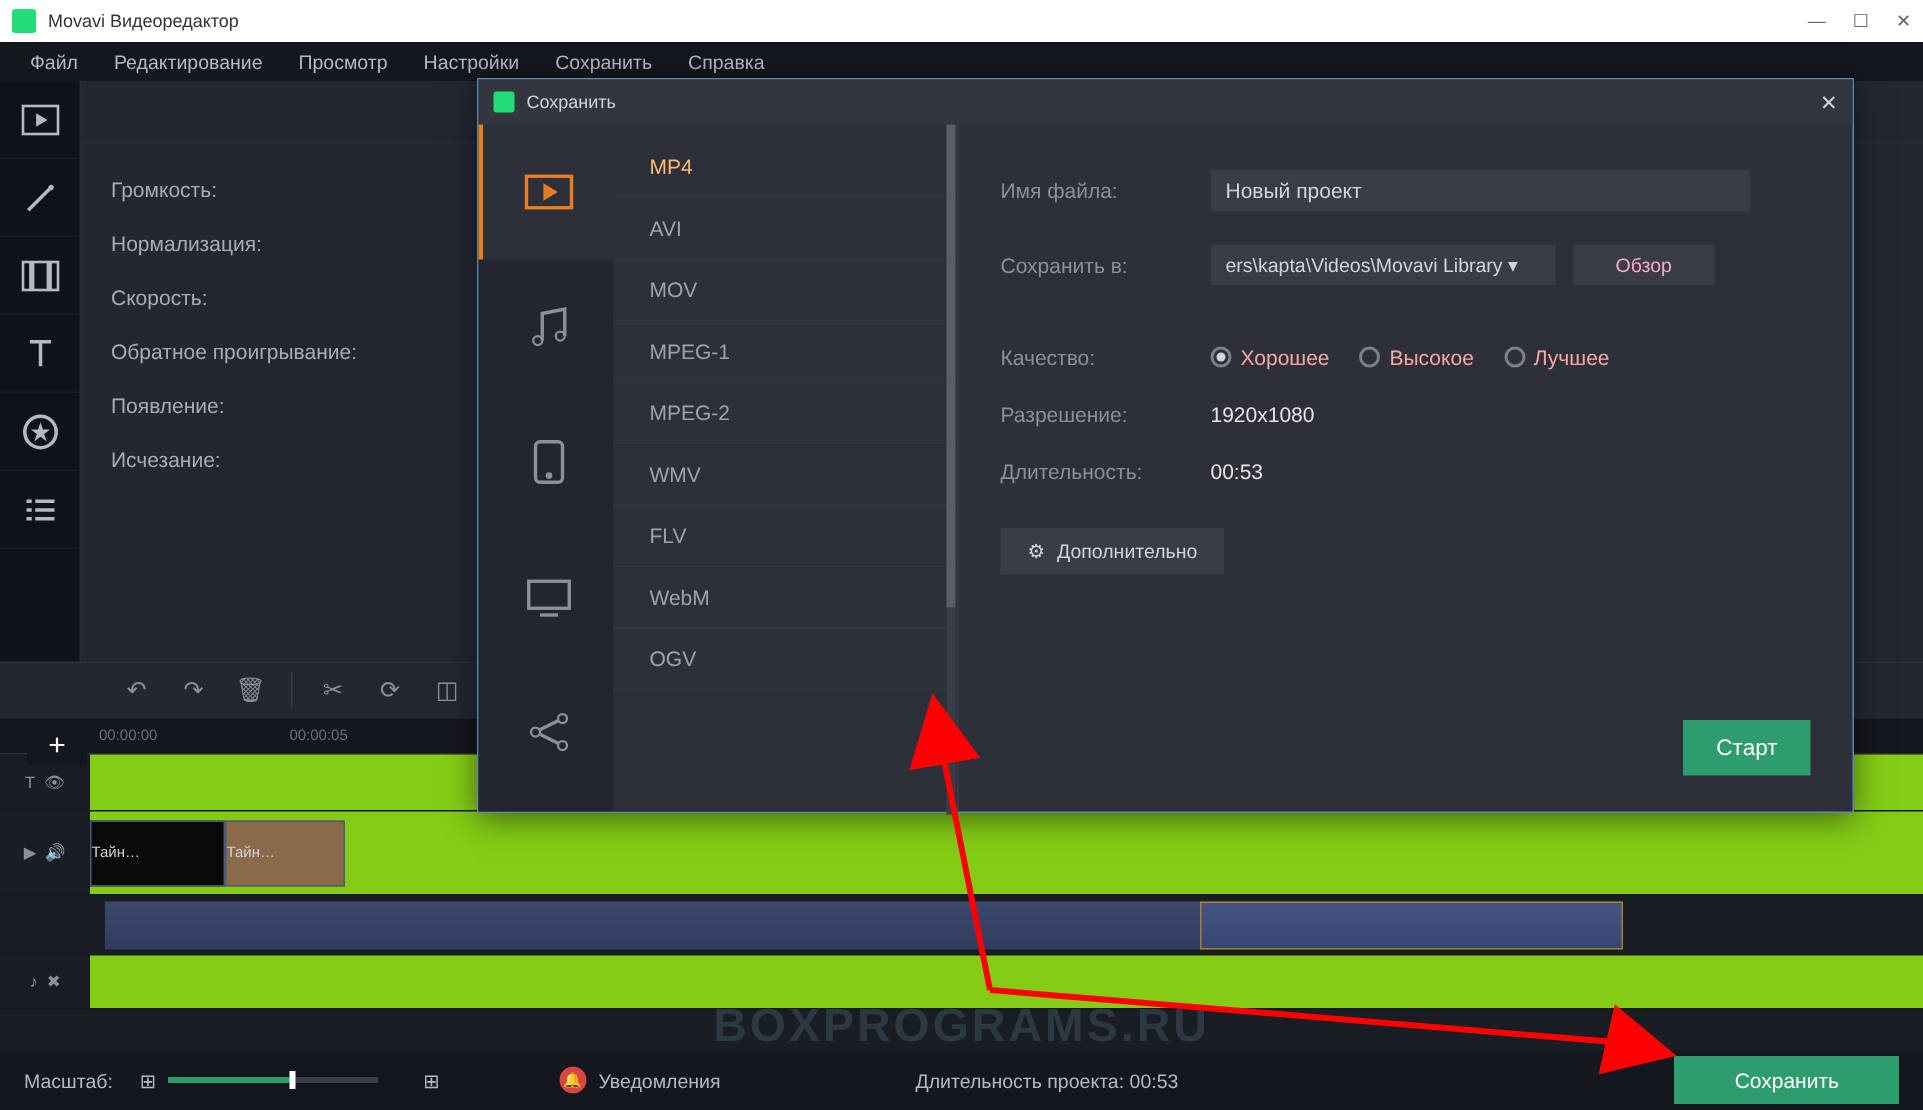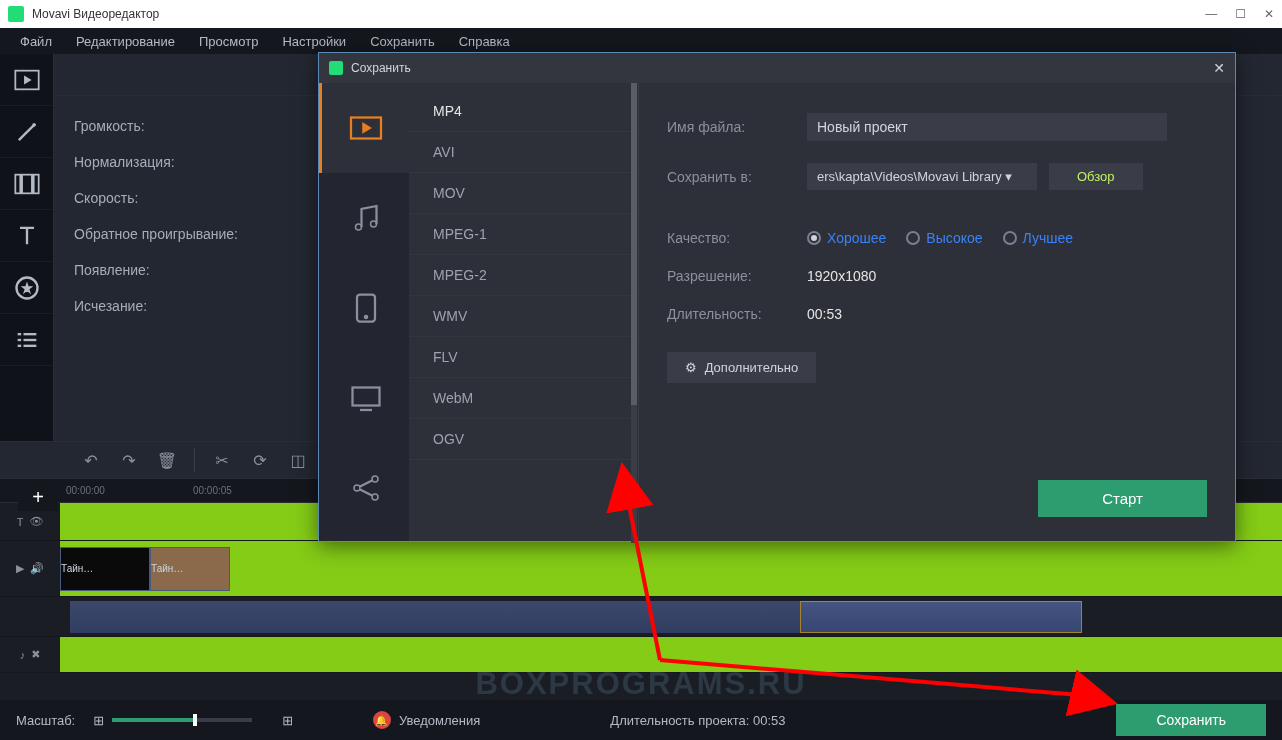--- a/index.html
+++ b/index.html
@@ -76,36 +76,36 @@
 .dialog-titlebar .d-title { flex: 1; }
 .dialog-titlebar .d-close { cursor: pointer; font-size: 14px; }
 .dialog-body { display: flex; height: calc(100% - 30px); }
 .cat-list { width: 90px; background: #232630; display: flex; flex-direction: column; }
 .cat-item { height: 90px; display: flex; align-items: center; justify-content: center; cursor: pointer; border-left: 3px solid transparent; }
 .cat-item.active { background: #2d3038; border-left-color: #e67e22; }
 .cat-item svg { width: 36px; height: 36px; stroke: #8a909c; fill: none; }
 .cat-item.active svg { stroke: #e67e22; }
 .format-list { width: 230px; background: #2d3038; border-right: 1px solid #3a3d45; overflow-y: auto; padding: 8px 0; }
 .format-item { padding: 12px 24px; font-size: 14px; color: #9da3ae; cursor: pointer; border-bottom: 1px solid #33363e; }
-.format-item.active { color: #e5e5e5; }
+.format-item.active { color: #fdba74; }
 .format-scroll { position: absolute; right: 598px; top: 30px; width: 6px; height: 460px; background: #3a3d45; }
 .format-scroll .sthumb { position: absolute; top: 0; width: 100%; height: 70%; background: #5a5d65; }
 .settings-panel { flex: 1; padding: 30px 28px; position: relative; }
 .setting-row { display: flex; align-items: center; margin-bottom: 22px; font-size: 14px; }
 .setting-label { width: 140px; color: #8a909c; }
 .setting-input { flex: 1; background: #3a3d47; border: none; padding: 6px 10px; color: #d0d5dc; font-size: 14px; max-width: 240px; }
 .setting-select { background: #3a3d47; border: none; padding: 6px 10px; color: #d0d5dc; font-size: 13px; width: 230px; }
-.browse-btn { margin-left: 12px; padding: 6px 28px; background: #3a3d47; color: #bef264; font-size: 13px; cursor: pointer; }
+.browse-btn { margin-left: 12px; padding: 6px 28px; background: #3a3d47; color: #f9a8d4; font-size: 13px; cursor: pointer; }
 .radio-group { display: flex; gap: 20px; }
-.radio-opt { display: flex; align-items: center; gap: 6px; color: #3b82f6; cursor: pointer; }
+.radio-opt { display: flex; align-items: center; gap: 6px; color: #fca5a5; cursor: pointer; }
 .radio-opt .r { width: 14px; height: 14px; border: 2px solid #7a808c; border-radius: 50%; display: flex; align-items: center; justify-content: center; }
 .radio-opt.checked .r::after { content: ''; width: 6px; height: 6px; background: #d0d5dc; border-radius: 50%; }
 .setting-value { color: #e5e5e5; }
 .advanced-btn { display: inline-flex; align-items: center; gap: 8px; padding: 8px 18px; background: #3a3d47; color: #d0d5dc; font-size: 13px; cursor: pointer; margin-top: 8px; }
-.start-btn { position: absolute; bottom: 24px; right: 28px; padding: 10px 64px; background: #2d9d6f; color: #fff; font-size: 15px; cursor: pointer; }
+.start-btn { position: absolute; bottom: 24px; right: 28px; padding: 10px 22px; background: #2d9d6f; color: #fff; font-size: 15px; cursor: pointer; }
 
 
 .arrows { position: absolute; top: 0; left: 0; width: 1282px; height: 740px; pointer-events: none; z-index: 200; }
 </style>
 </head>
 <body>
 
 <div class="titlebar">
   <div class="app-icon"></div>
   <div class="title">Movavi Видеоредактор</div>

